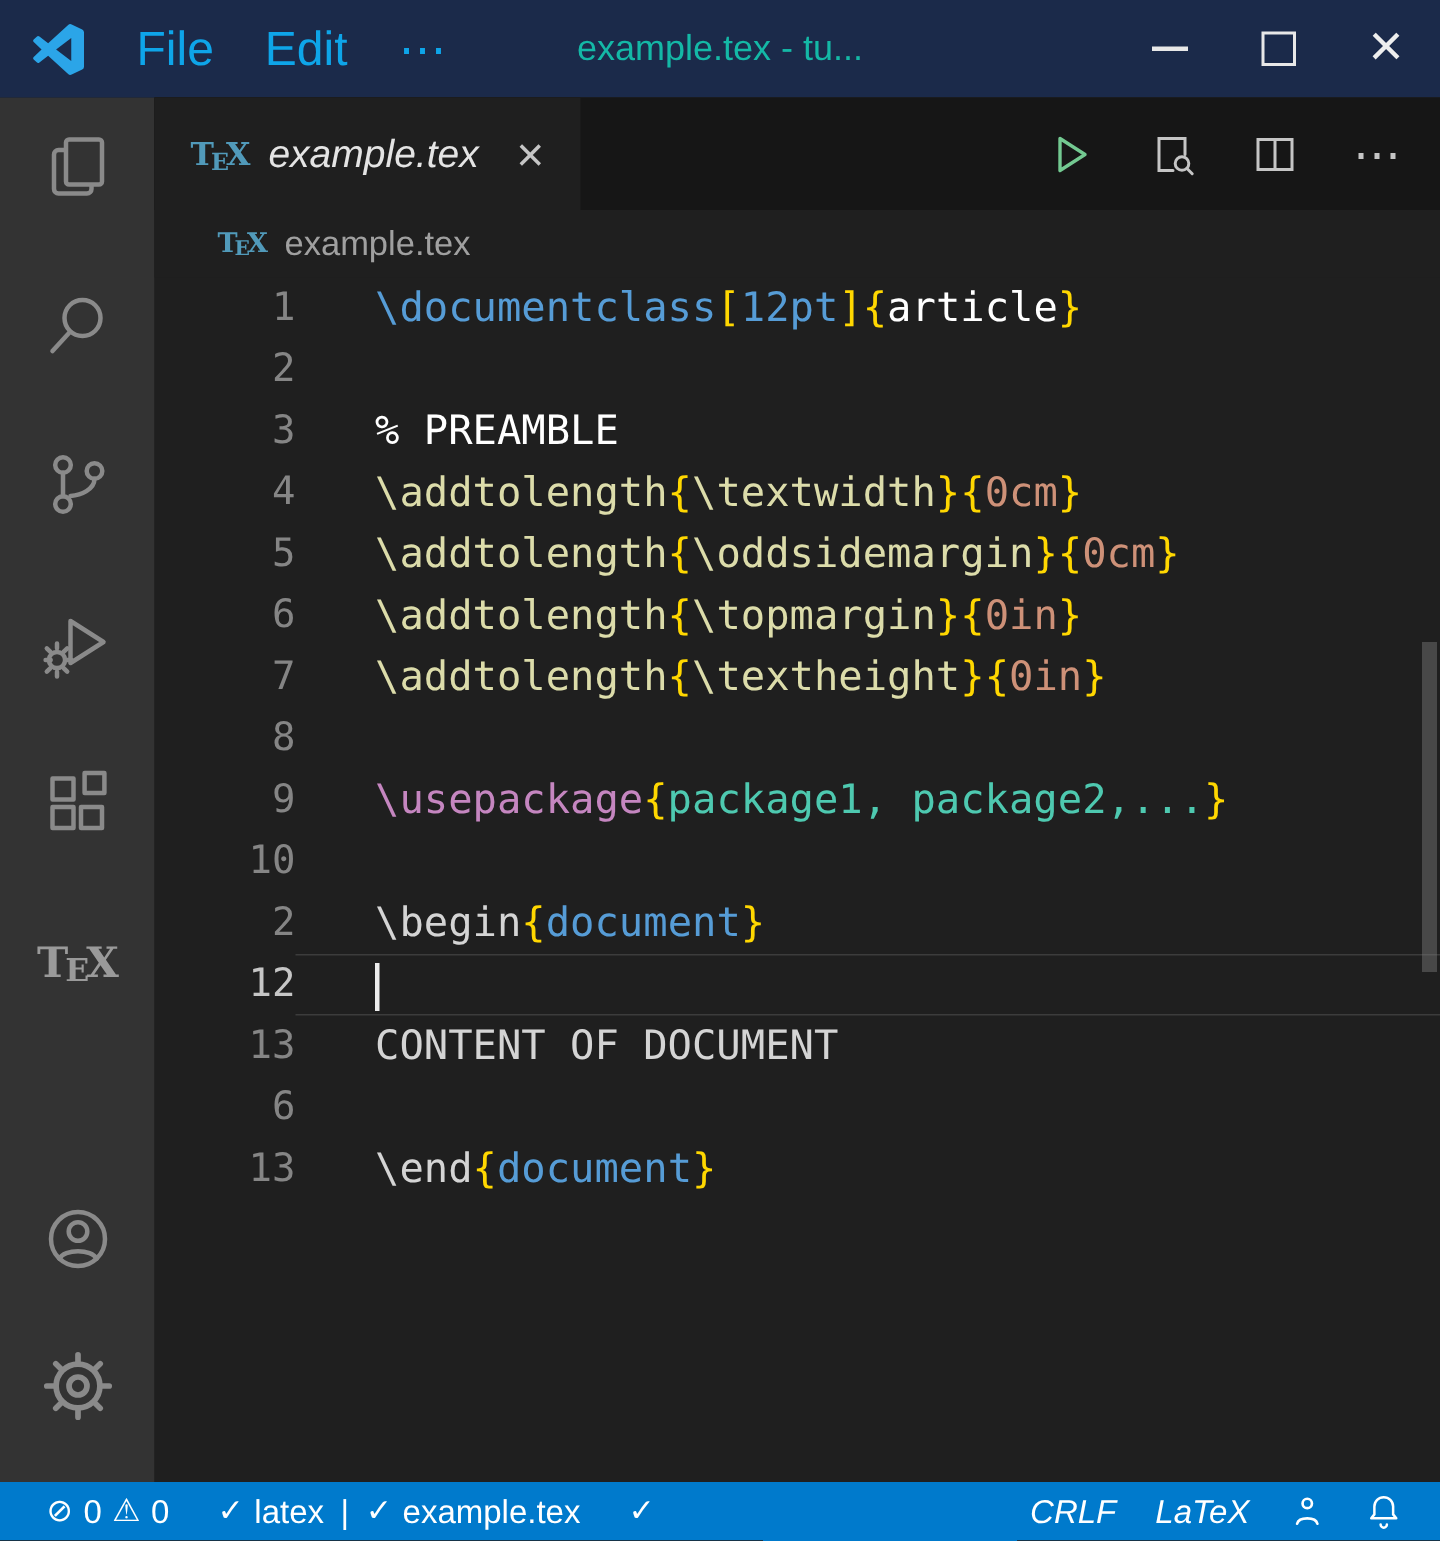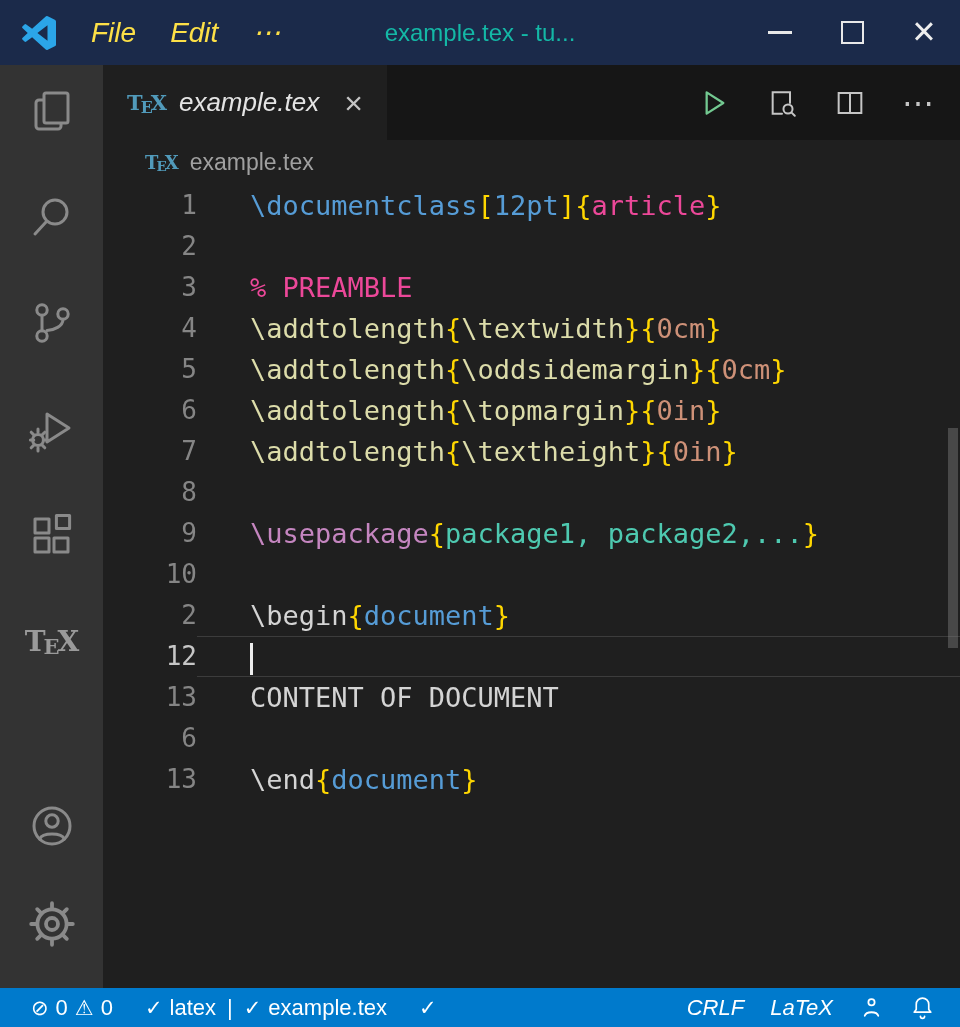--- a/index.html
+++ b/index.html
@@ -2,21 +2,21 @@
 <html><head>
 <meta charset="utf-8">
 <style>
   html,body {margin:0; padding:0; background:#1f1f1f;}
   .window {width:960px; height:1027px; display:flex; flex-direction:column; overflow:hidden;
            font-family:"Liberation Sans", sans-serif; -webkit-font-smoothing:antialiased;}
 
   
   .titlebar {flex:0 0 65px; background:#1b2a4a; display:flex; align-items:center; position:relative; color:#d5dbe7;}
   .logo {width:34px; height:34px; margin:0 18px 0 22px; flex:0 0 auto;}
-  .menu-item {padding:0 17px; font-size:28px; color:#fde047; cursor:default;font-style:italic;}
+  .menu-item {padding:0 17px; font-size:32px; color:#0ea5e9; cursor:default;}
   .titlebar-title {position:absolute; left:50%; transform:translateX(-50%); font-size:24px; white-space:nowrap; color:#14b8a6;}
   .win-controls {margin-left:auto; display:flex; height:100%;}
   .win-btn {width:72px; display:flex; align-items:center; justify-content:center;}
   .min-glyph {width:24px; height:3px; background:#e8e8e8;}
   .max-glyph {width:19px; height:19px; border:2px solid #e8e8e8;}
   .close-glyph {font-size:40px; font-weight:200; color:#eeeeee; line-height:1; margin-top:-4px;}
 
   
   .main {flex:1; display:flex; min-height:0;}
 
@@ -56,21 +56,21 @@
   .code-area {font-family:"DejaVu Sans Mono", monospace; font-size:27px;}
   .code-line {display:flex; height:41px; line-height:41px;}
   .ln {flex:0 0 94px; width:94px; text-align:right; color:#858585; font-size:26px; user-select:none;}
   .lc {flex:1; padding-left:53px; white-space:pre; color:#d4d4d4; box-sizing:border-box;}
   .code-line.current .ln {color:#c6c6c6;}
   .code-line.current .lc {border-top:1px solid rgba(255,255,255,0.13); border-bottom:1px solid rgba(255,255,255,0.13); line-height:39px;}
   .caret {display:inline-block; width:3px; height:32px; background:#ececec; vertical-align:middle;}
 
   .tok-blue    {color:#569cd6;}
   .tok-gold    {color:#ffd700;}
-  .tok-green   {color:#ec4899;}
+  .tok-green   {color:#ffffff;}
   .tok-khaki   {color:#dcdcaa;}
   .tok-orange  {color:#ce9178;}
   .tok-magenta {color:#c586c0;}
   .tok-teal    {color:#4ec9b0;}
   .tok-fg      {color:#d4d4d4;}
 
   .scroll-thumb {position:absolute; right:2px; top:363px; width:10px; height:220px; background:rgba(121,121,121,0.45);}
 
   
   .statusbar {flex:0 0 39px; background:#007acc; display:flex; align-items:center; color:#ffffff;

